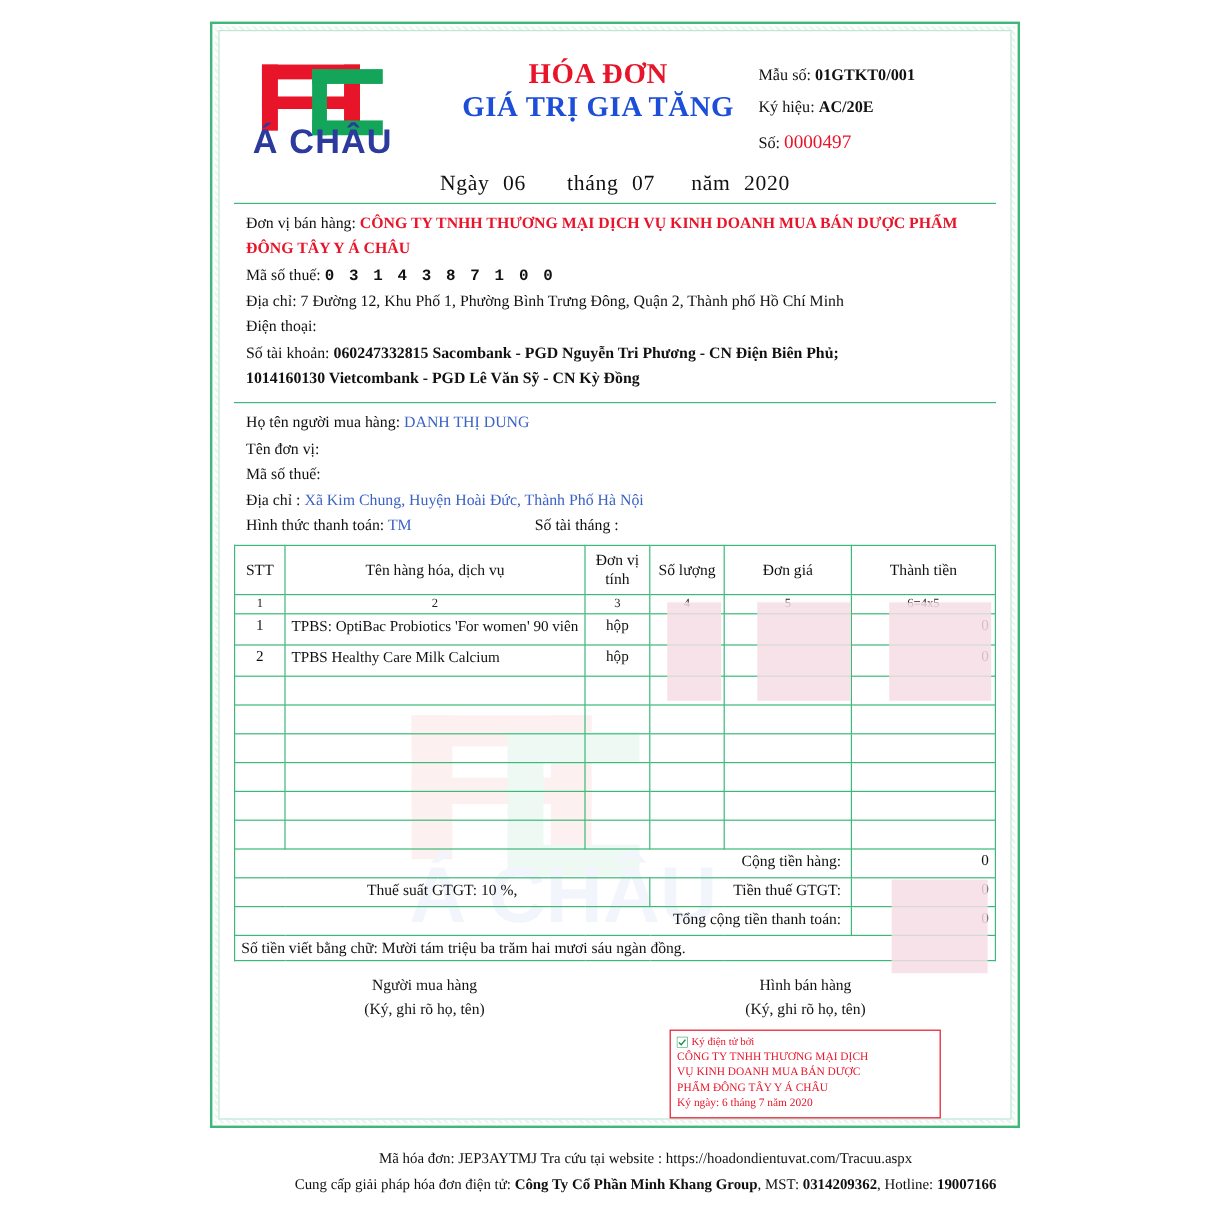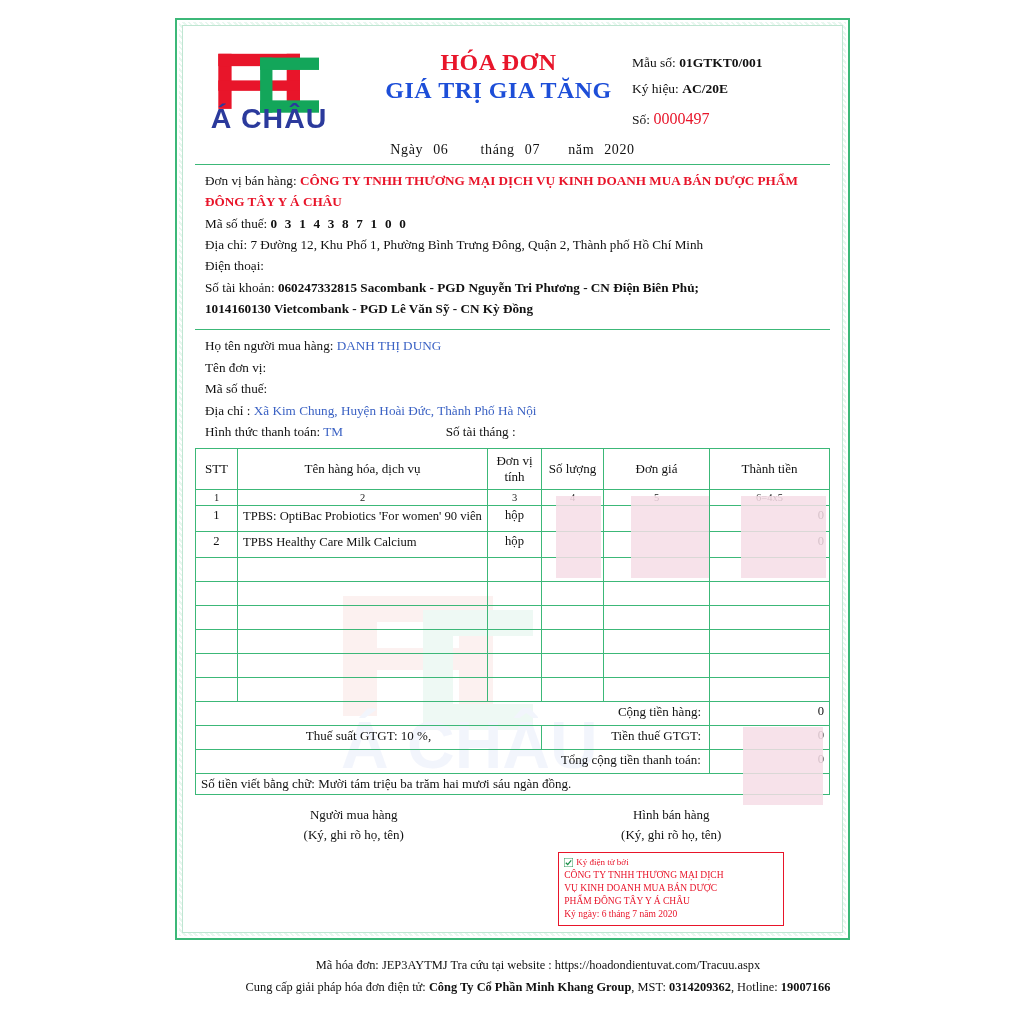--- a/index.html
+++ b/index.html
@@ -53,32 +53,32 @@
   }
   .title-sub {
     color:#1d4ed8; font-weight:bold; font-size:24px; letter-spacing:.5px;
     line-height:1.18;
   }
   .hdr-right { width:190px; flex:0 0 190px; padding-top:10px; font-size:13.5px; line-height:1.95; }
   .hdr-right .lbl { color:#111; }
   .hdr-right b { font-weight:bold; }
   .serial { color:#e8152a; font-weight:normal; font-size:16px; }
 
-  .dateline { text-align:center; font-size:14px; margin-top:8px; letter-spacing:.6px; }
+  .dateline { text-align:center; font-size:18px; margin-top:8px; letter-spacing:.6px; }
   .dateline span { margin:0 3px; }
 
   .rule { border:0; border-top:1.3px solid #3cb878; margin:6px 0 0 0; }
 
   
   .block { padding:5px 6px 4px 10px; font-size:13.2px; line-height:1.62; }
   .block .row { white-space:normal; }
   .red { color:#e8152a; font-weight:bold; }
   .blue { color:#3b62c4; }
   .b { font-weight:bold; }
-  .spaced { letter-spacing:2.2px; font-weight:bold; }
+  .spaced { letter-spacing:2.2px; font-weight:bold;font-family:Liberation Mono, monospace; }
   .inline-gap { display:inline-block; width:96px; }
 
   
   table.inv { width:100%; border-collapse:collapse; font-size:12.6px; margin-top:2px; }
   table.inv td, table.inv th {
     border:1px solid #3cb878; padding:2px 5px; vertical-align:top; font-weight:normal;
   }
   table.inv th { text-align:center; vertical-align:middle; font-size:13px; padding:4px 3px; }
   .c-stt { width:42px; text-align:center; }
   .c-name { width:auto; }

